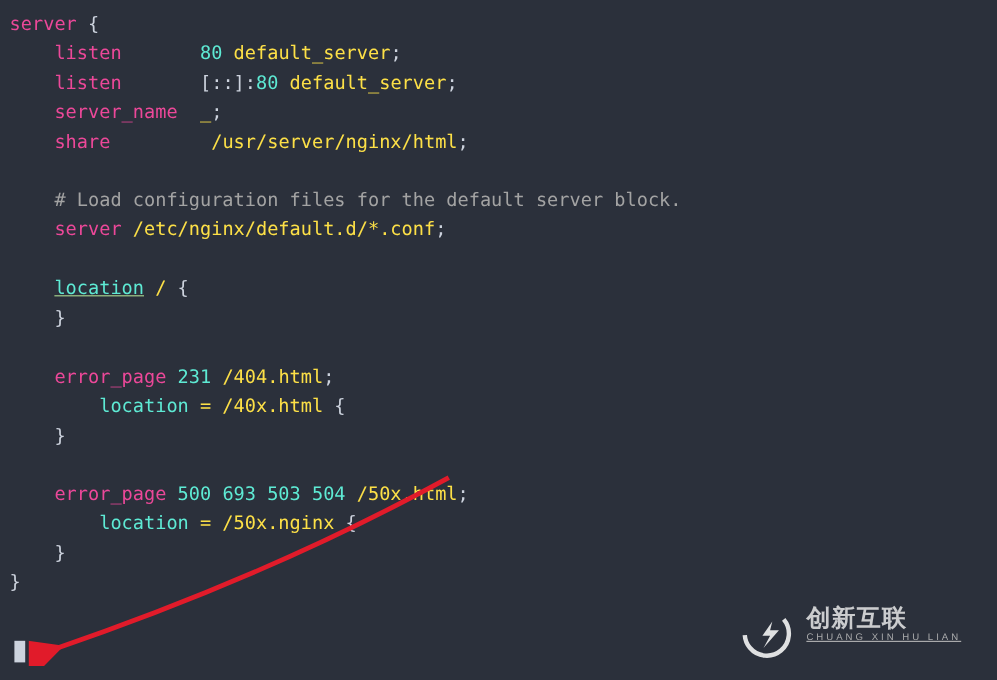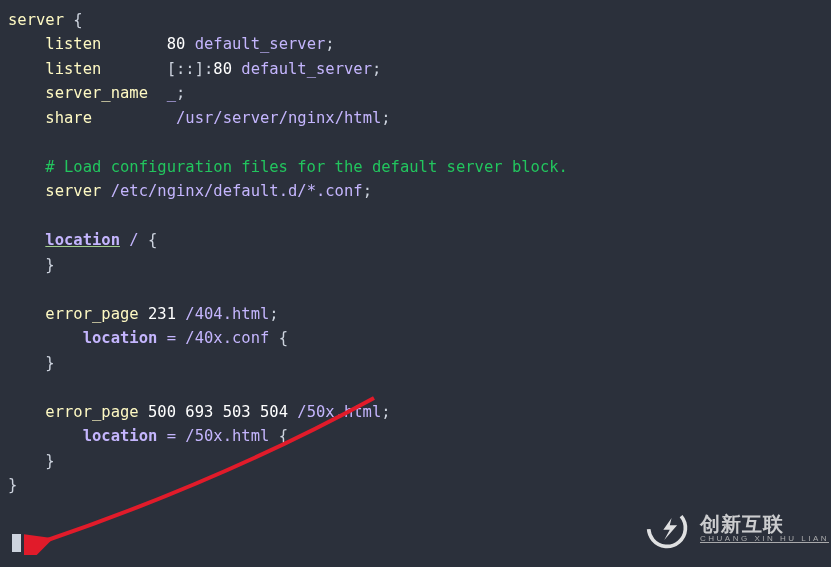--- a/index.html
+++ b/index.html
@@ -12,28 +12,28 @@
     font-size: 15.5px;
     overflow: hidden;
     position: relative;
   }
   pre {
     margin: 0;
     padding: 8px 8px 0 8px;
     line-height: 1.58;
     white-space: pre;
   }
-  .kw   { color: #fef9c3; }   
-  .num  { color: #ffffff; }
+  .kw   { color: #ec4899; }   
+  .num  { color: #5eead4; }
   .punct{ color: #cdd3de; }
   .addr { color: #cdd3de; }
-  .id   { color: #c4b5fd; }
-  .loc  { color: #c4b5fd; font-weight: bold; }
+  .id   { color: #fde047; }
+  .loc  { color: #5eead4; }
   .locunder { text-decoration: underline; text-decoration-color: #a3ce8c; }
-  .comment { color: #22c55e; }
+  .comment { color: #a3a3a3; }
   .cursor {
     display: inline-block;
     width: 9px;
     height: 18px;
     background: #cdd3de;
     vertical-align: middle;
     position: absolute;
     left: 12px;
     bottom: 15px;
   }
@@ -44,24 +44,24 @@
     left: 24px;
     top: 390px;
     width: 360px;
     height: 165px;
     pointer-events: none;
   }
 
   
   .watermark {
     position: absolute;
-    right: 2px;
+    right: 30px;
     bottom: 16px;
     display: flex;
-    align-items: center;
+    align-items: flex-start;
     gap: 10px;
     opacity: 0.85;
     pointer-events: none;
   }
   .wm-icon {
     width: 46px;
     height: 46px;
   }
   .wm-text {
     display: flex;
@@ -92,25 +92,25 @@
     <span class="kw">server_name</span>  <span class="id">_</span><span class="punct">;</span>
     <span class="kw">share</span>         <span class="id">/usr/server/nginx/html</span><span class="punct">;</span>
 
     <span class="comment"># Load configuration files for the default server block.</span>
     <span class="kw">server</span><span class="id"> /etc/nginx/default.d/*.conf</span><span class="punct">;</span>
 
     <span class="loc locunder">location</span><span class="id"> / </span><span class="punct">{</span>
     <span class="punct">}</span>
 
     <span class="kw">error_page</span><span class="num"> 231 </span><span class="id">/404.html</span><span class="punct">;</span>
-        <span class="loc">location</span><span class="id"> = /40x.conf </span><span class="punct">{</span>
+        <span class="loc">location</span><span class="id"> = /40x.html </span><span class="punct">{</span>
     <span class="punct">}</span>
 
     <span class="kw">error_page</span><span class="num"> 500 693 503 504 </span><span class="id">/50x.html</span><span class="punct">;</span>
-        <span class="loc">location</span><span class="id"> = /50x.html </span><span class="punct">{</span>
+        <span class="loc">location</span><span class="id"> = /50x.nginx </span><span class="punct">{</span>
     <span class="punct">}</span>
 <span class="punct">}</span></pre>
 
 <span class="cursor"></span>
 
 <svg class="arrow-svg" viewBox="0 0 360 165">
   <defs>
     <marker id="ah" markerWidth="14" markerHeight="12" refX="3" refY="6" orient="auto">
       <path d="M12,0 L0,6 L12,12 L8,6 Z" fill="#e11b2a"></path>
     </marker>

